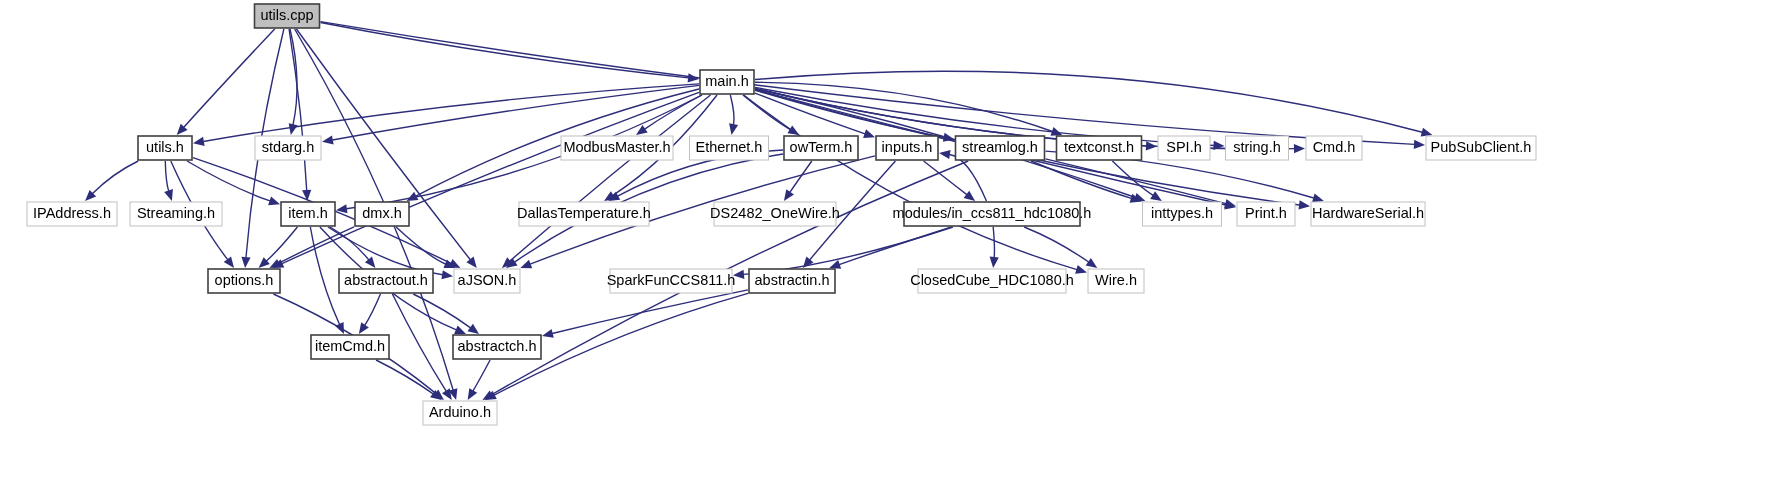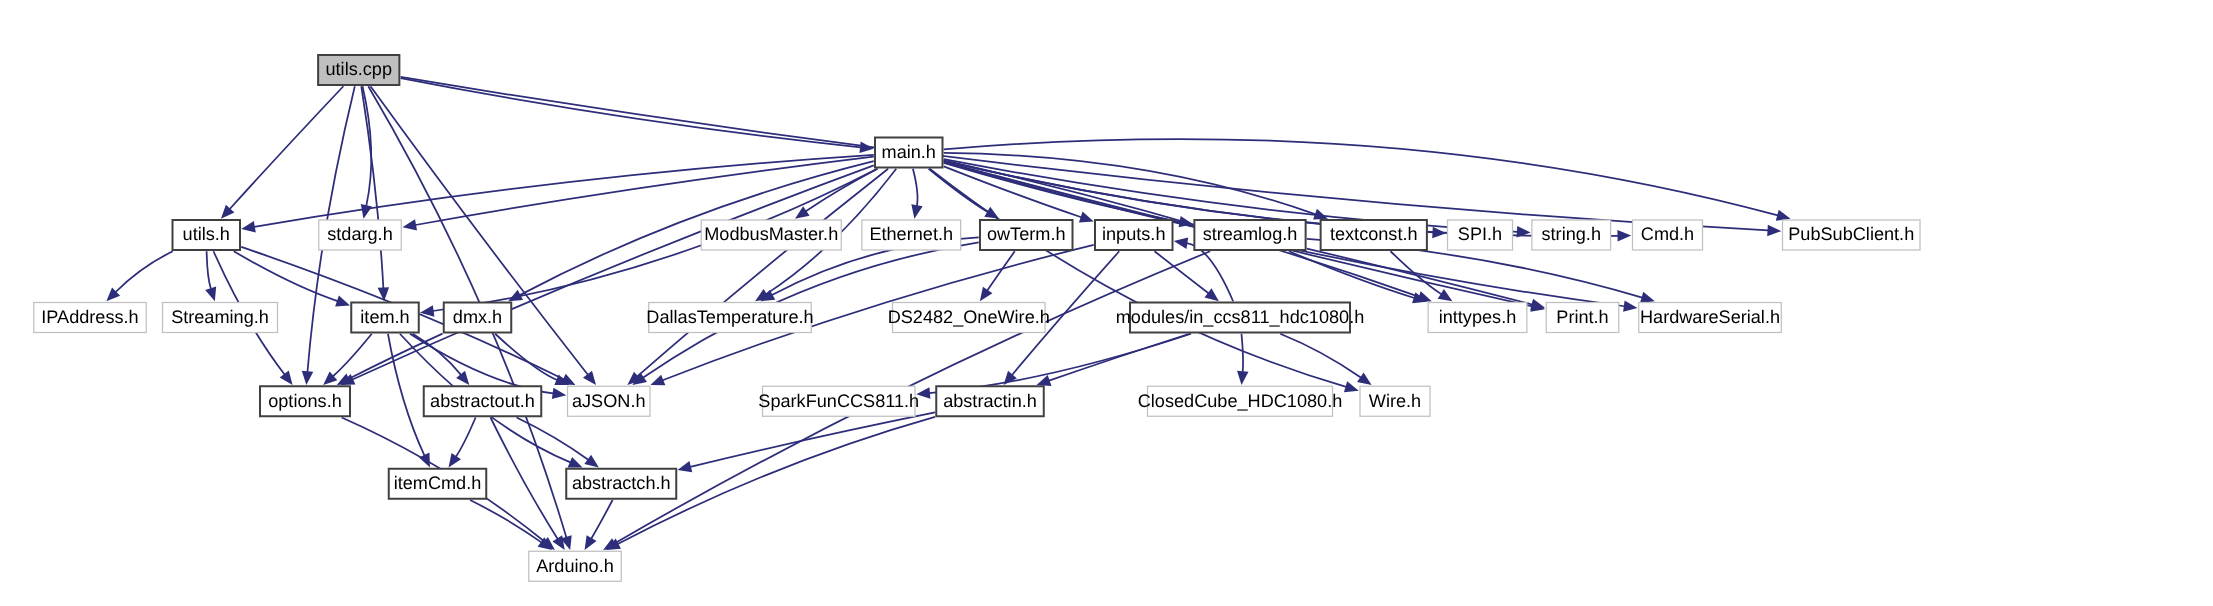--- a/index.html
+++ b/index.html
@@ -10,21 +10,20 @@
   body {
     width: 1770px;
     height: 485px;
     font-family: "Liberation Sans", sans-serif;
     overflow: hidden;
   }
   #graph-root {
     position: relative;
     width: 1770px;
     height: 403px;
-    margin-top: 40px;
   }
   svg#dep-graph {
     display: block;
     width: 1770px;
     height: 485px;
   }
   .node-box {
     stroke-width: 1;
   }
   .node-box.external {

